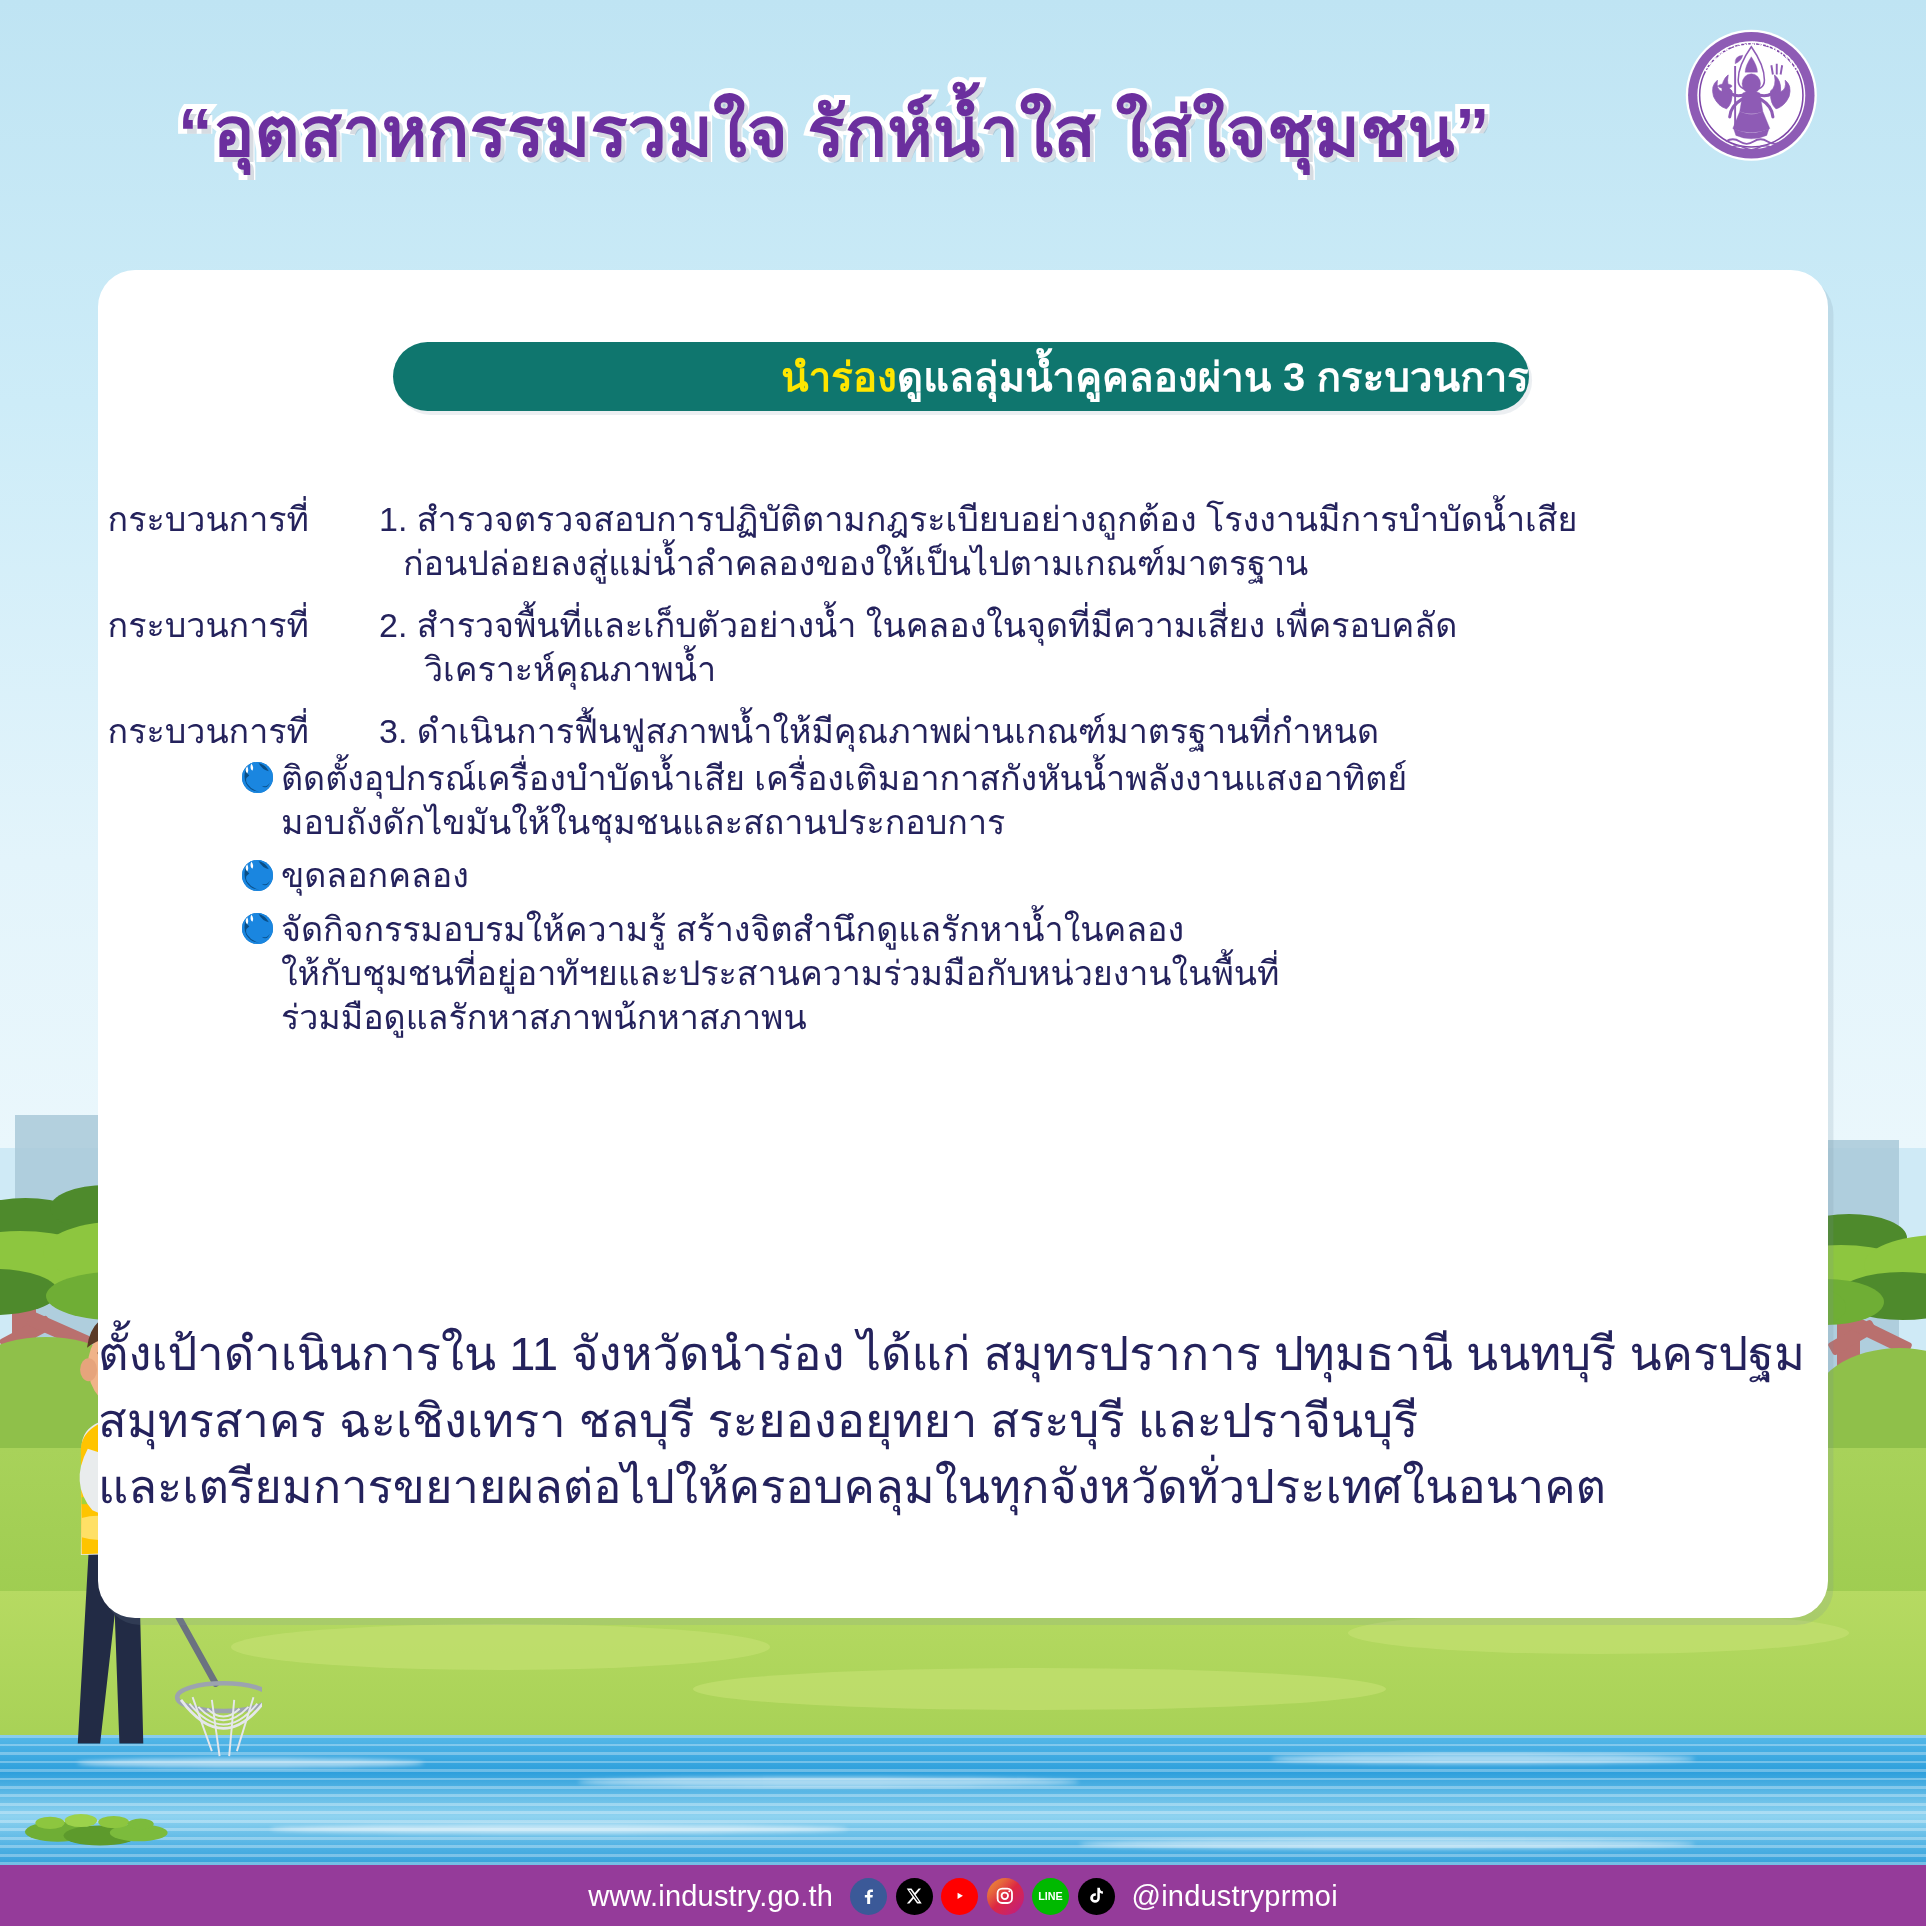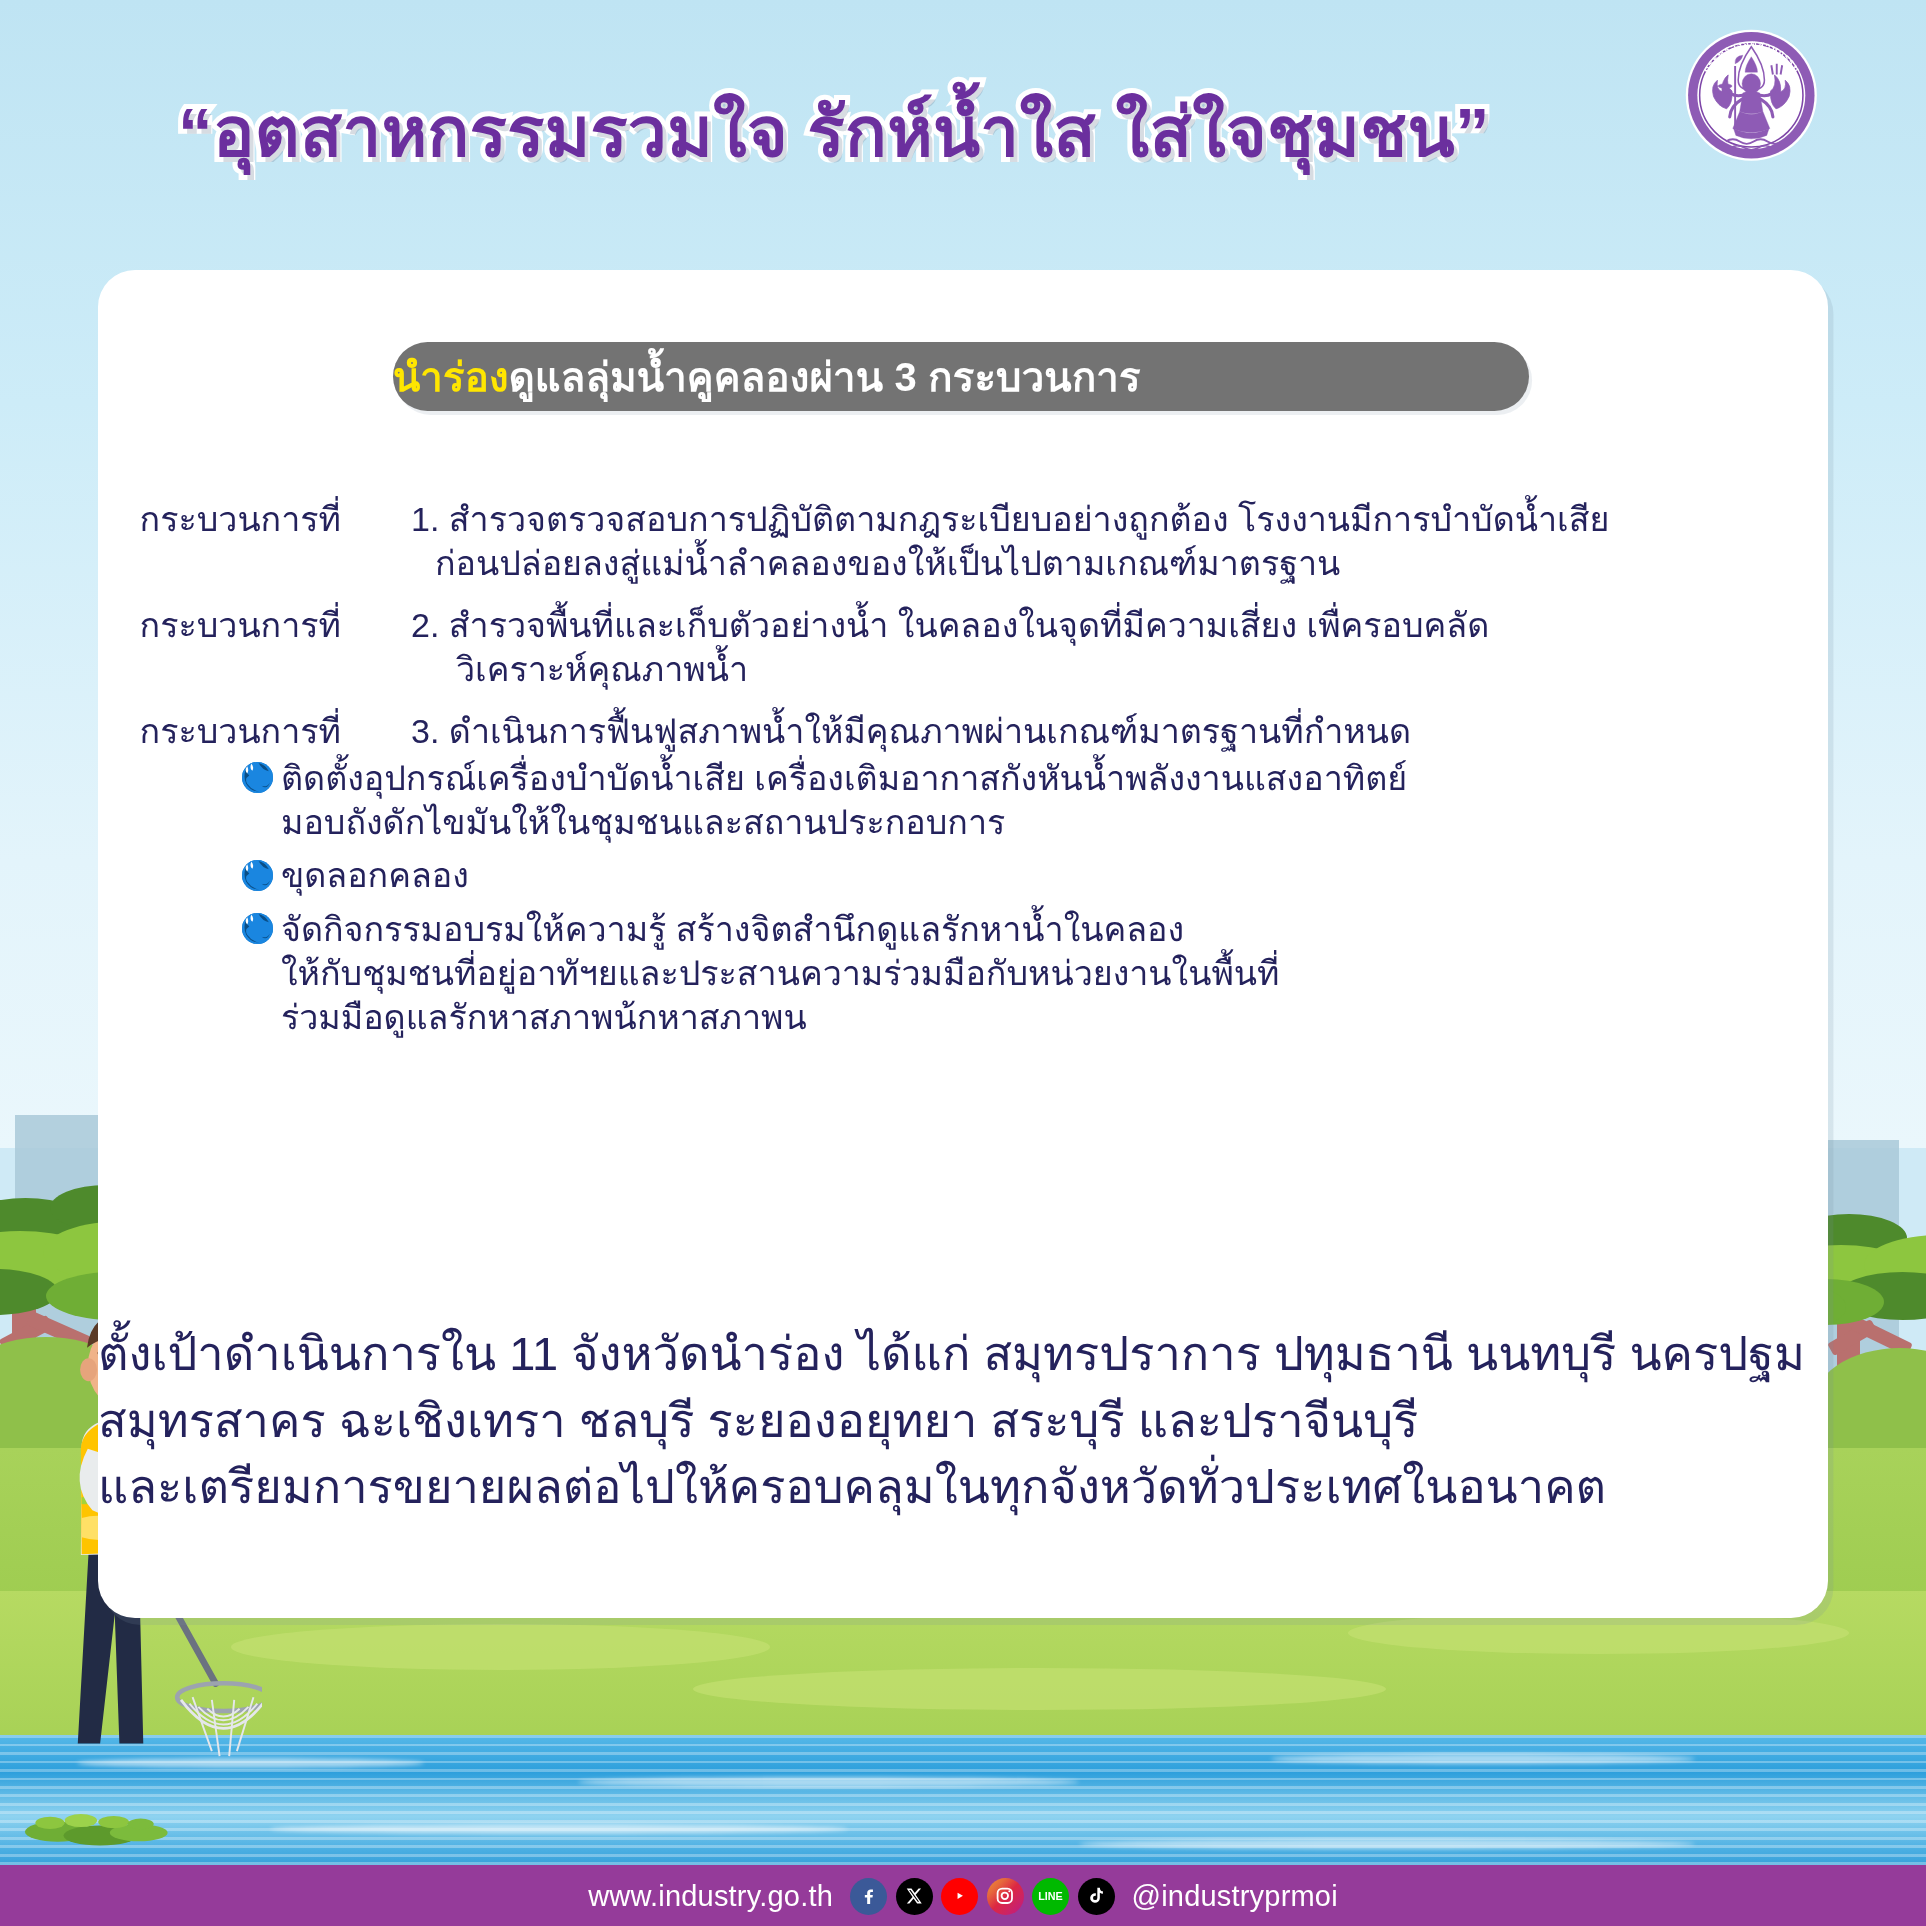--- a/index.html
+++ b/index.html
@@ -100,34 +100,34 @@
   #card {
     position: absolute; left: 98px; top: 270px; width: 1730px; height: 1348px;
     background: #ffffff; border-radius: 37px;
     box-shadow: 5.4px 7px 0 rgba(120,140,160,.17);
     z-index: 10;
   }
 
   
   #pill {
     position: absolute; left: 393px; top: 342px; width: 1136px; height: 69px;
-    background: #737373; border-radius: 35px; z-index: 12;
-    display:flex; align-items:center; justify-content:flex-start;
+    background: #0f766e; border-radius: 35px; z-index: 12;
+    display:flex; align-items:center; justify-content:flex-end;
     box-shadow: 3.1px 3.9px 0 rgba(120,140,160,.14);
   }
   #pill .pt { font-size: 40px; font-weight: bold; color:#ffffff; white-space: nowrap; letter-spacing:0.2px;}
   #pill .hl { color:#ffe600; }
 
   
   #body-content {
     position:absolute; left: 98px; top: 497px; width: 1730px; z-index: 13;
     color: #24225c; font-size: 34px; line-height: 1.30; font-weight: 500;
   }
 
-  .proc { display: grid; grid-template-columns: 281px 1fr; margin-bottom: 17.7px; padding-left: 32px; }
+  .proc { display: grid; grid-template-columns: 281px 1fr; margin-bottom: 17.7px; }
   .proc-label { text-align: left; padding-left: 9.6px; white-space: nowrap; }
   .proc-body  { }
   .proc-body .l1 { display:block; }
   .proc-body .l2 { display:block; padding-left: 24px; }
 
   .bullets { margin-top: 1.5px; padding-left: 143px; }
   .bl { display: flex; align-items: flex-start; margin-bottom: 9.2px; }
   .bl-ico { flex: 0 0 auto; width: 33px; height: 33px; margin-right: 7px; margin-top: 5.4px; }
   .bl-tx { }
   .bl-tx span { display:block; }

